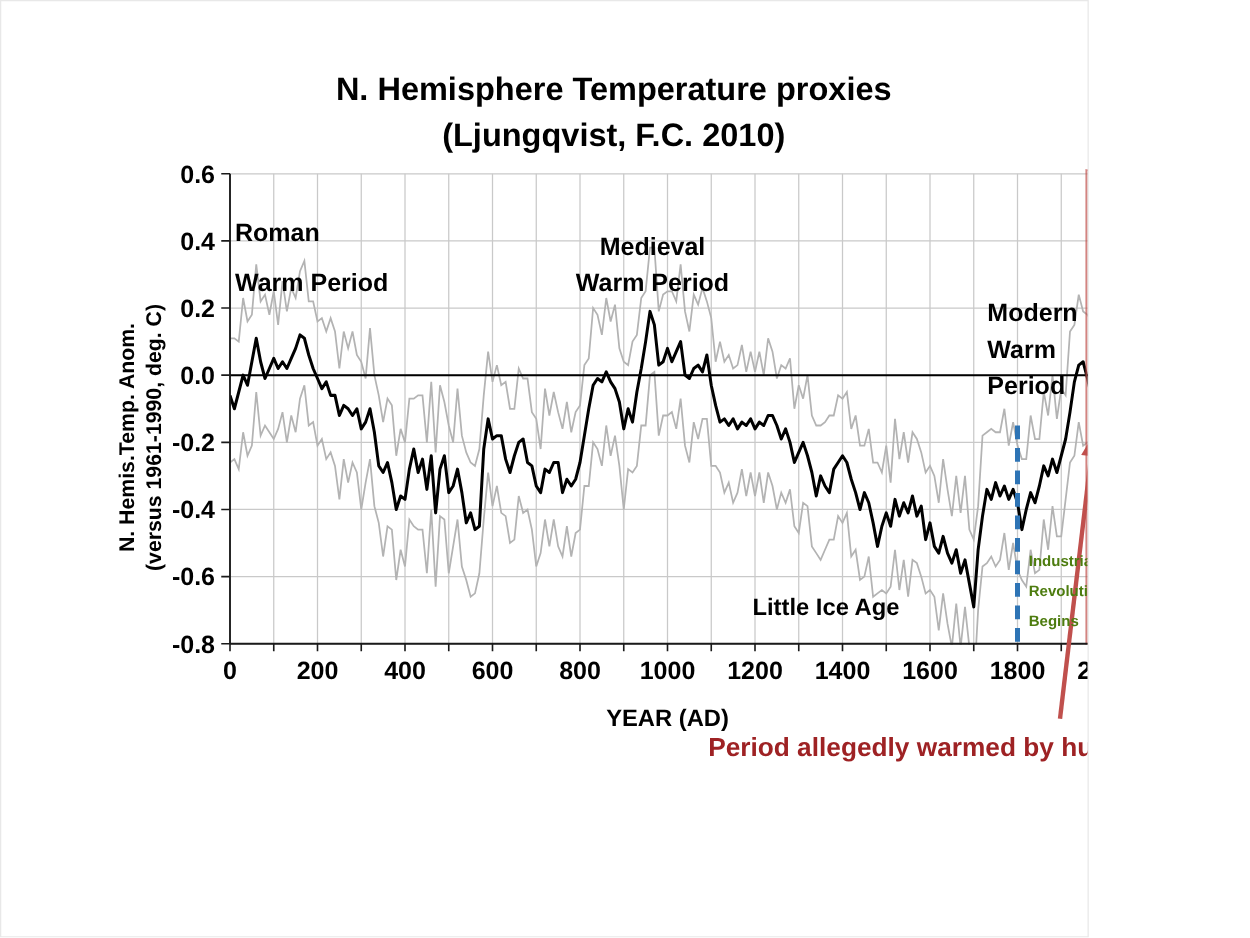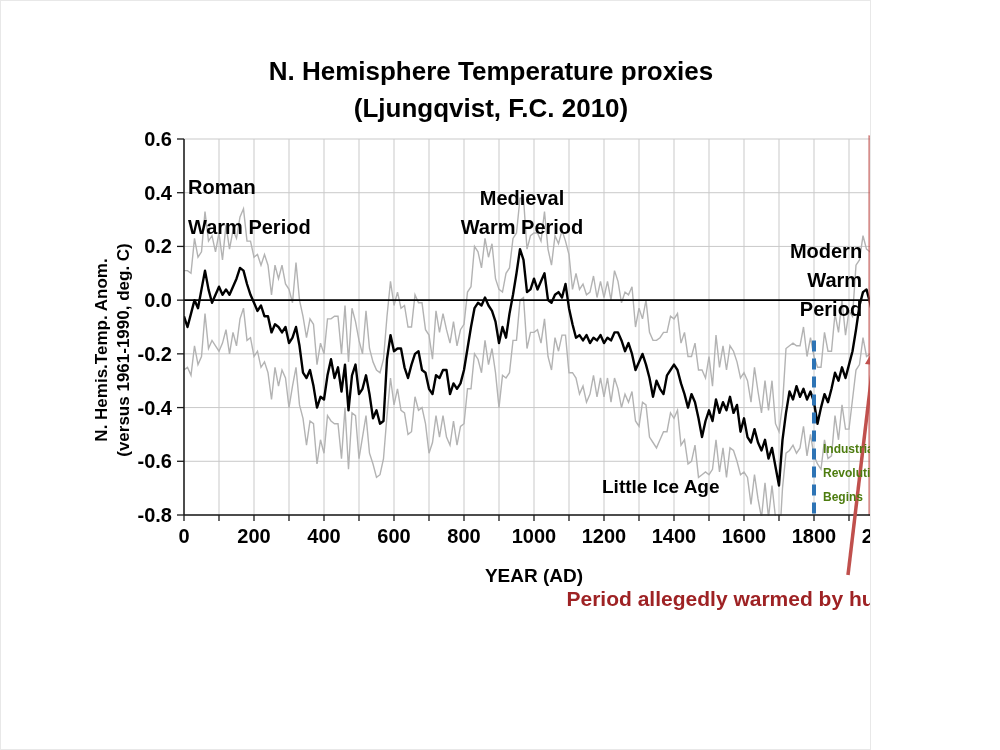--- a/index.html
+++ b/index.html
@@ -8,21 +8,21 @@
     border:1px solid #e8e8e8;box-sizing:border-box;overflow:hidden;
     font-family:"Liberation Sans",sans-serif;
   }
   .txt{position:absolute;font-weight:bold;white-space:pre-line;color:#000;}
   #title{left:190px;top:52px;width:600px;text-align:center;font-size:26px;line-height:37px;letter-spacing:0px;}
   #ylabel{left:112px;top:350px;width:270px;margin-left:-135px;margin-top:-23px;
           transform:rotate(-90deg);text-align:center;font-size:17px;line-height:22px;}
   #xlabel{left:533px;top:564px;transform:translateX(-50%);font-size:19px;}
   #roman{left:187px;top:166px;font-size:20px;line-height:40px;}
   #medieval{left:521px;top:151px;transform:translateX(-50%);text-align:center;font-size:20px;line-height:29px;margin-top:32px;}
-  #modern{left:793px;top:236px;transform:translateX(-50%);text-align:right;font-size:20px;line-height:29px;margin-left:32px;}
+  #modern{left:793px;top:236px;transform:translateX(-50%);text-align:left;font-size:20px;line-height:29px;margin-left:32px;}
   #lia{left:601px;top:475px;font-size:19px;}
   #greennote{left:197px;top:477px;font-size:17px;color:#29A25B;}
   #industrial{left:822px;top:436px;font-size:12px;line-height:24px;color:#4d7c0f;}
   #humanperiod{left:789px;top:581px;transform:translateX(-50%);text-align:center;
                font-size:21px;line-height:33px;color:#9E2224;white-space:nowrap;}
   svg text{font-family:"Liberation Sans",sans-serif;font-weight:bold;fill:#000;}
   #chart-svg{position:absolute;left:0;top:0;}
 </style>
 </head>
 <body>

